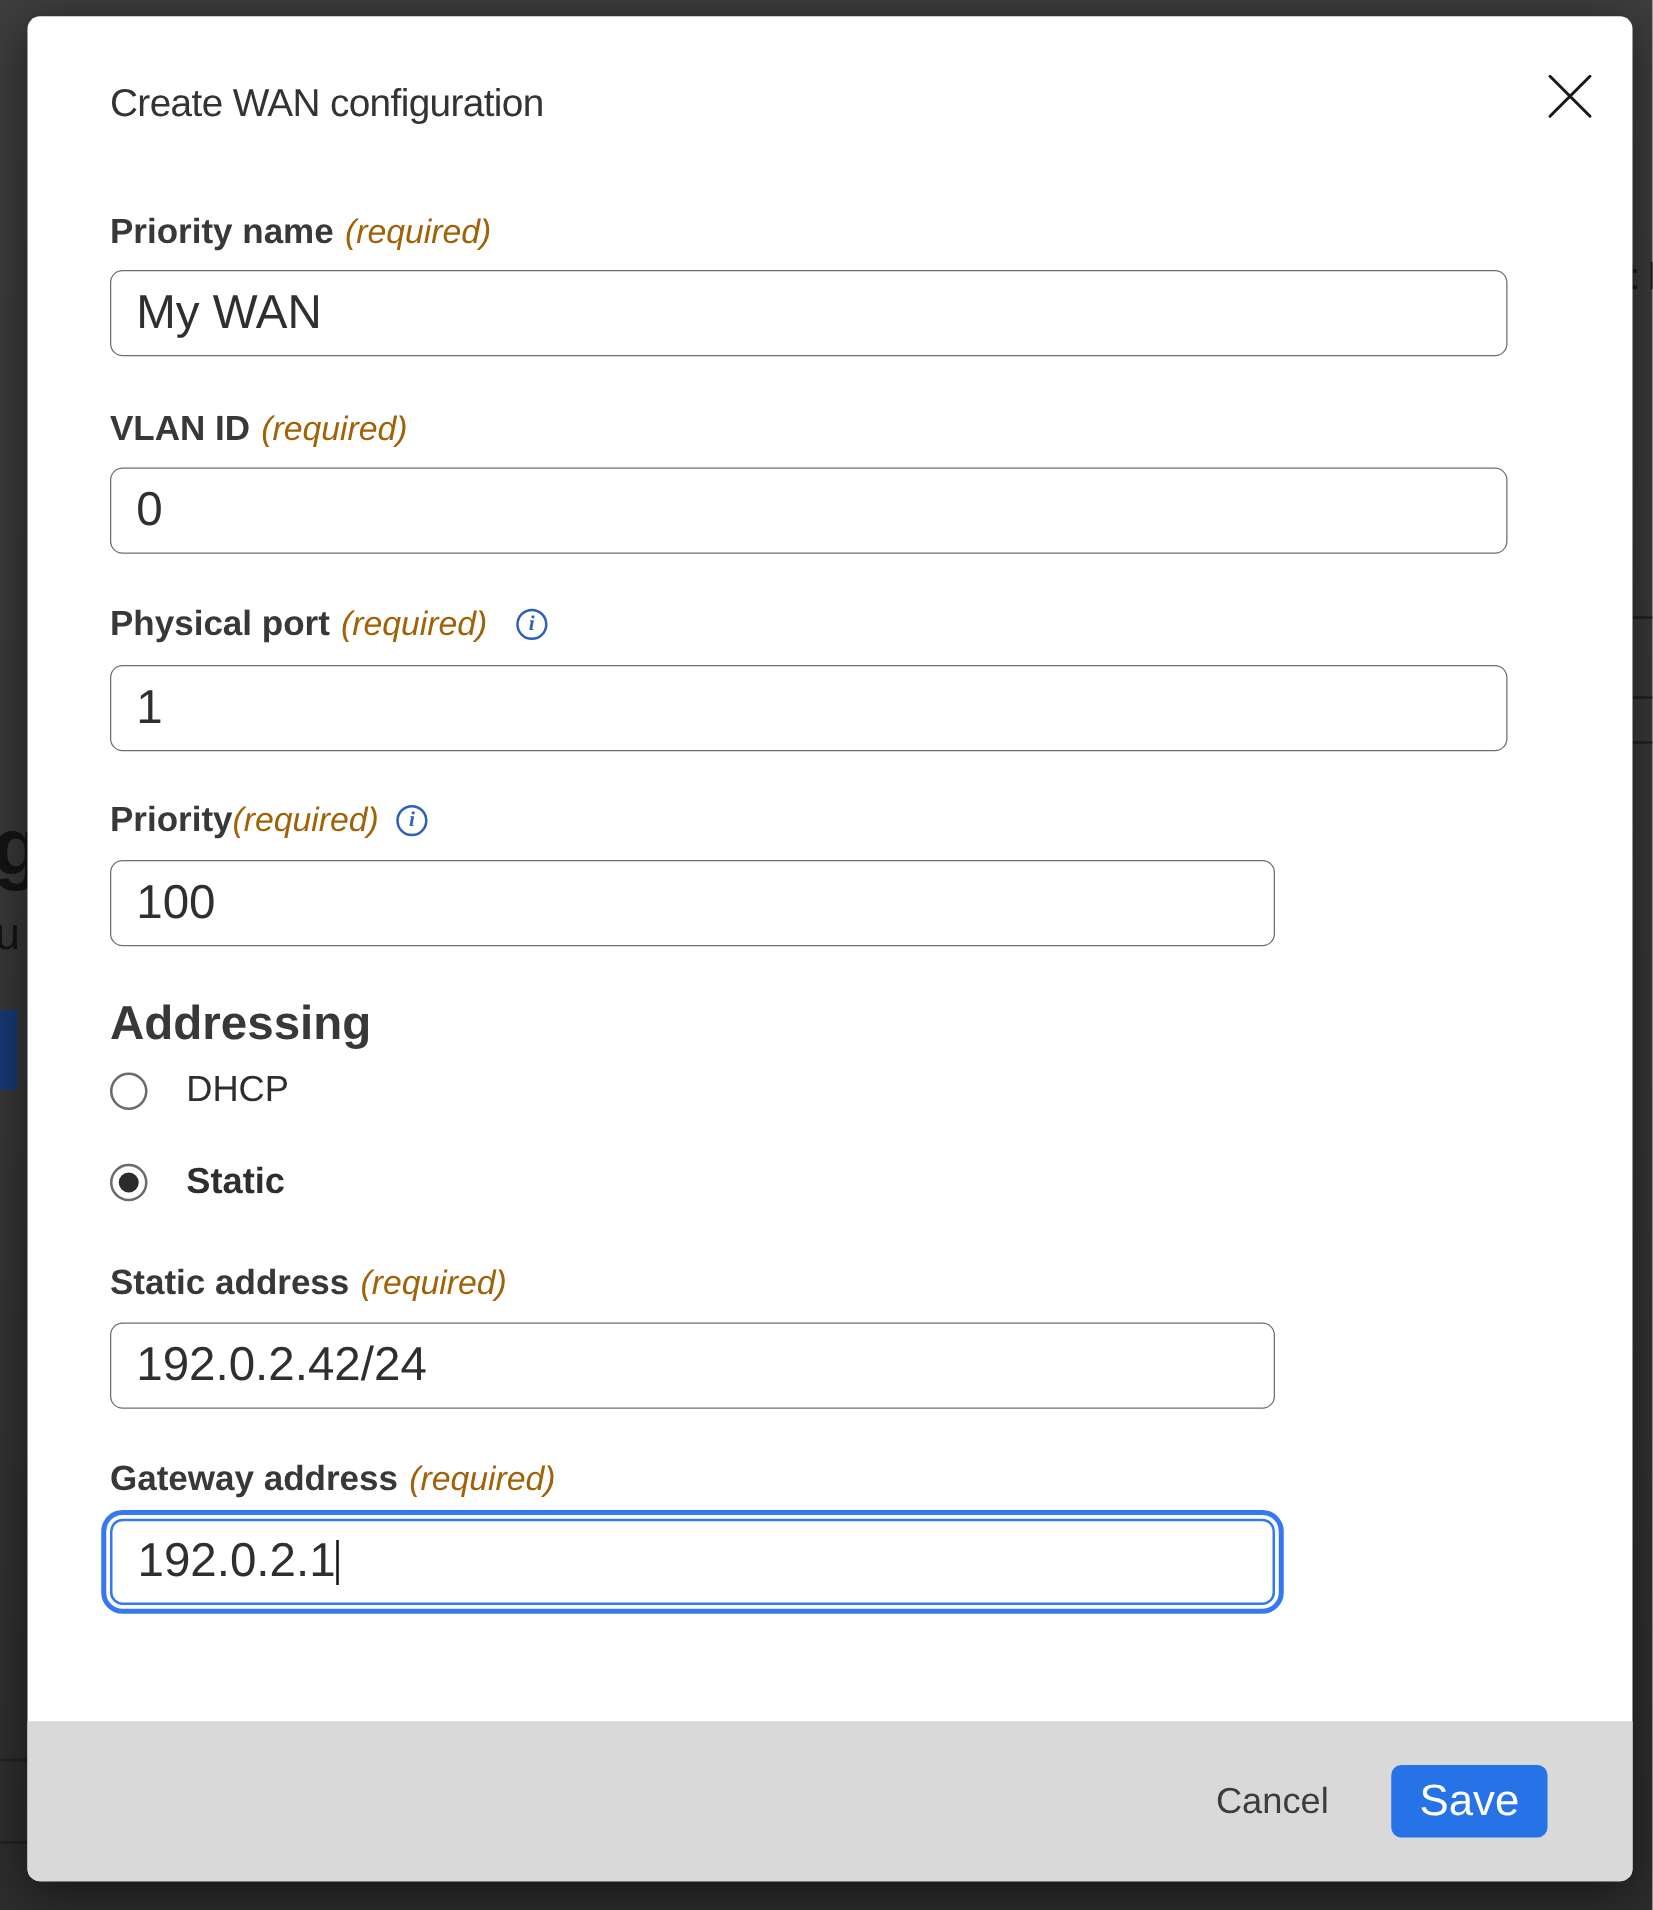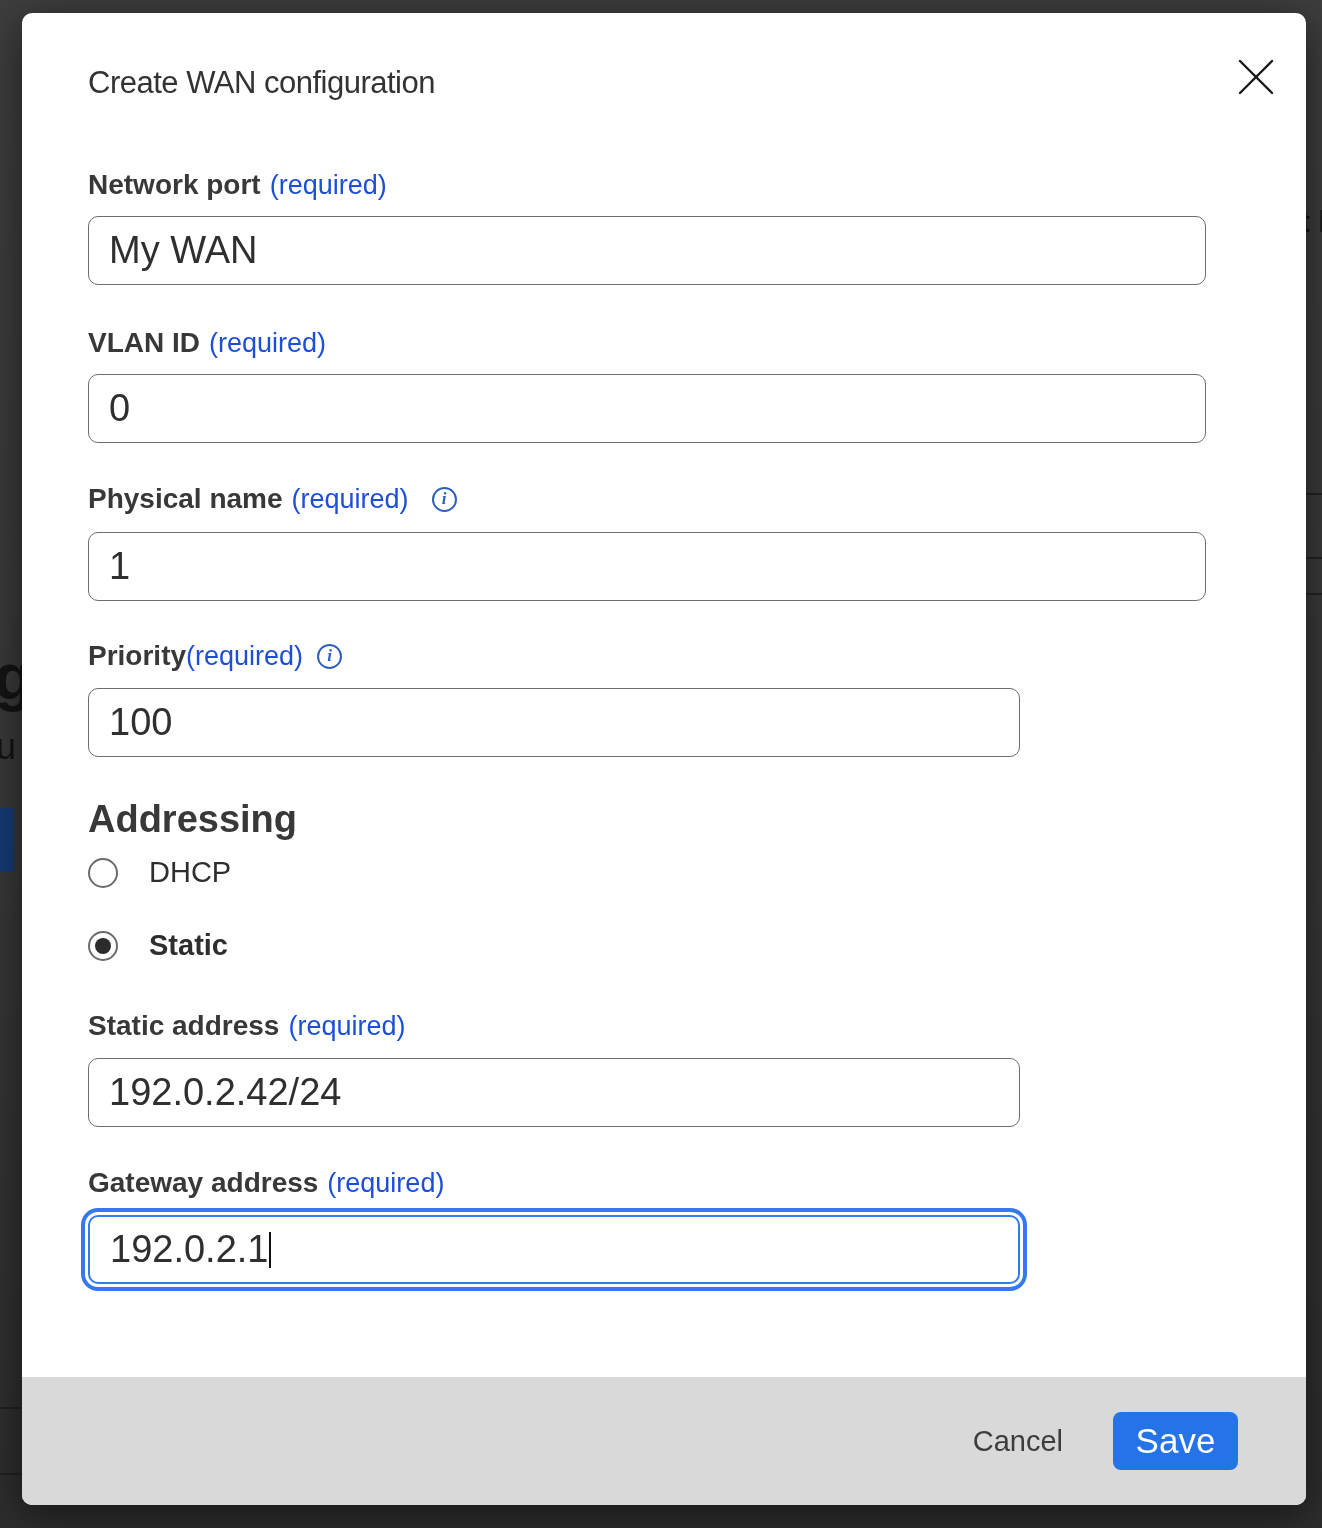--- a/index.html
+++ b/index.html
@@ -53,21 +53,21 @@
   }
 
   .content { padding: 0 0 0 66px; }
 
   .label-row {
     display: flex; align-items: center; gap: 9px;
     height: 30px;
   }
   .label-row.nogap { gap: 0; }
   .field-label { font-size: 28px; font-weight: 700; color: #383838; }
-  .required-text { font-size: 27px; font-weight: 400; color: #1d4ed8; }
+  .required-text { font-size: 27px; font-weight: 400; color: #a16207; font-style: italic; }
 
   .info-icon {
     margin-left: 14px;
     width: 25px; height: 25px;
     border: 2px solid #2d5fbe;
     border-radius: 50%;
     color: #2d5fbe;
     display: inline-flex; align-items: center; justify-content: center;
     font-family: "Liberation Serif", serif;
     font-style: italic; font-weight: 700; font-size: 17px;
@@ -177,37 +177,37 @@
       <line x1="34" y1="2" x2="2" y2="34" stroke="#1a1a1a" stroke-width="2.4" stroke-linecap="round"></line>
     </svg>
   </button>
 
   <h1 class="dialog-title">Create WAN configuration</h1>
 
   <div class="content">
 
     <div class="field mt-title-gap">
       <div class="label-row">
-        <span class="field-label">Network port</span>
+        <span class="field-label">Priority name</span>
         <span class="required-text">(required)</span>
       </div>
       <div class="text-input w-narrow" role="textbox"><span>My WAN</span></div>
     </div>
 
     <div class="field f-vlan">
       <div class="label-row">
         <span class="field-label">VLAN ID</span>
         <span class="required-text">(required)</span>
       </div>
       <div class="text-input w-narrow" role="textbox"><span>0</span></div>
     </div>
 
     <div class="field f-port">
       <div class="label-row">
-        <span class="field-label">Physical name</span>
+        <span class="field-label">Physical port</span>
         <span class="required-text">(required)</span>
         <span class="info-icon">i</span>
       </div>
       <div class="text-input w-narrow" role="textbox"><span>1</span></div>
     </div>
 
     <div class="field f-priority">
       <div class="label-row nogap">
         <span class="field-label">Priority</span>
         <span class="required-text">(required)</span>

